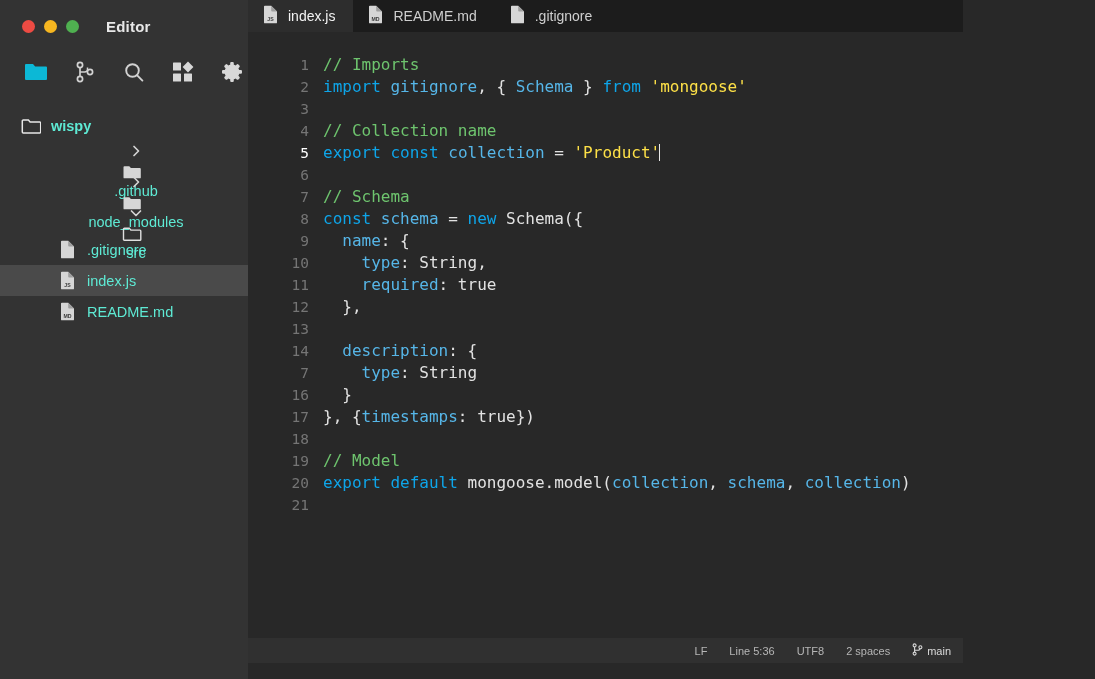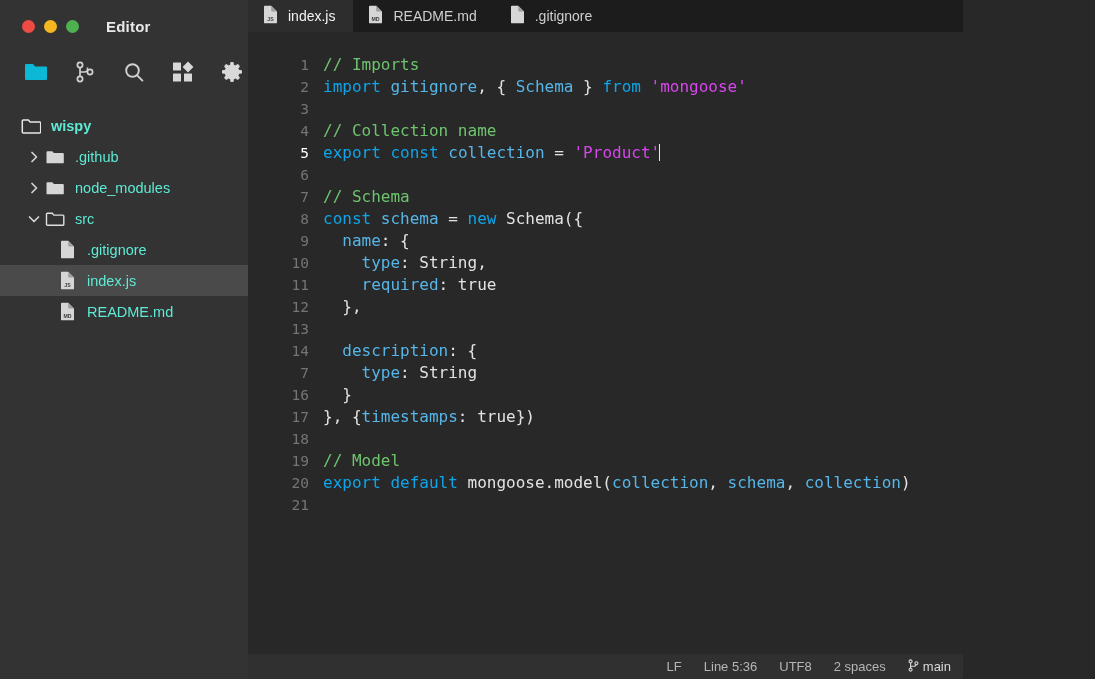--- a/index.html
+++ b/index.html
@@ -37,21 +37,21 @@
   .trow {
     height: 31px; display: flex; align-items: center;
     color: #5eead4; font-size: 14.5px; cursor: pointer; position: relative;
   }
   .trow.root { font-weight: bold; padding-left: 20px; }
   .trow .chev { width: 20px; flex: 0 0 20px; display: flex; align-items: center; justify-content: center; color: #d8d8d8; }
   .trow .chev svg { display:block; }
   .trow .fico { width: 22px; flex: 0 0 22px; display:flex; align-items:center; justify-content:center; margin-right: 9px; }
   .trow .lbl { white-space: nowrap; }
   .trow.selected { background: #4a4a4a; }
-  .d1 { padding-left: 24px; }
+  .d1 { padding-left: 24px; flex-direction: column; }
   .d2 { padding-left: 56px; }
 
   
   #editor { flex: 1 1 auto; height: 679px; position: relative; background: #282828; }
 
   #tabbar {
     height: 32px; background: #1c1c1c; display: flex; align-items: stretch;
   }
   .tab {
     display: flex; align-items: center; padding: 0 18px 0 15px; gap: 10px;
@@ -70,32 +70,32 @@
   .gut {
     width: 75px; flex: 0 0 75px; text-align: right; padding-right: 14px;
     color: #757575; font-size: 14.5px;
   }
   .gut.cur { color: #ffffff; }
   .src { flex: 1 1 auto; color: #e2e2e2; }
 
   .kw   { color: #0ea5e9; }
   .cmt  { color: #6ec46e; }
   .id   { color: #56b6e8; }
-  .str  { color: #d946ef; }
+  .str  { color: #fde047; }
   .pl   { color: #e2e2e2; }
   .caret {
     display: inline-block; width: 1px; height: 17px; background: #e8e8e8;
     vertical-align: -3px; margin: 0 -1px;
   }
 
   #statusbar {
-    position: absolute; left: 0; right: 0; bottom: 0; height: 25px;
+    position: absolute; left: 0; right: 0; bottom: 16px; height: 25px;
     background: #303030; display: flex; 
     justify-content: flex-end; gap: 0; padding-right: 12px;
-    font-size: 13px; color: #b6b6b6;
+    font-size: 11px; color: #b6b6b6;
   }
   .sb { padding: 0 11px; cursor: pointer; white-space: nowrap; display:flex; align-items:center; gap:4px; }
   .sb.branch { color: #d9d9d9; font-weight: normal; padding-right: 0; }
 </style>
 </head>
 <body>
 
 <div id="app">
 
   <div id="sidebar">

